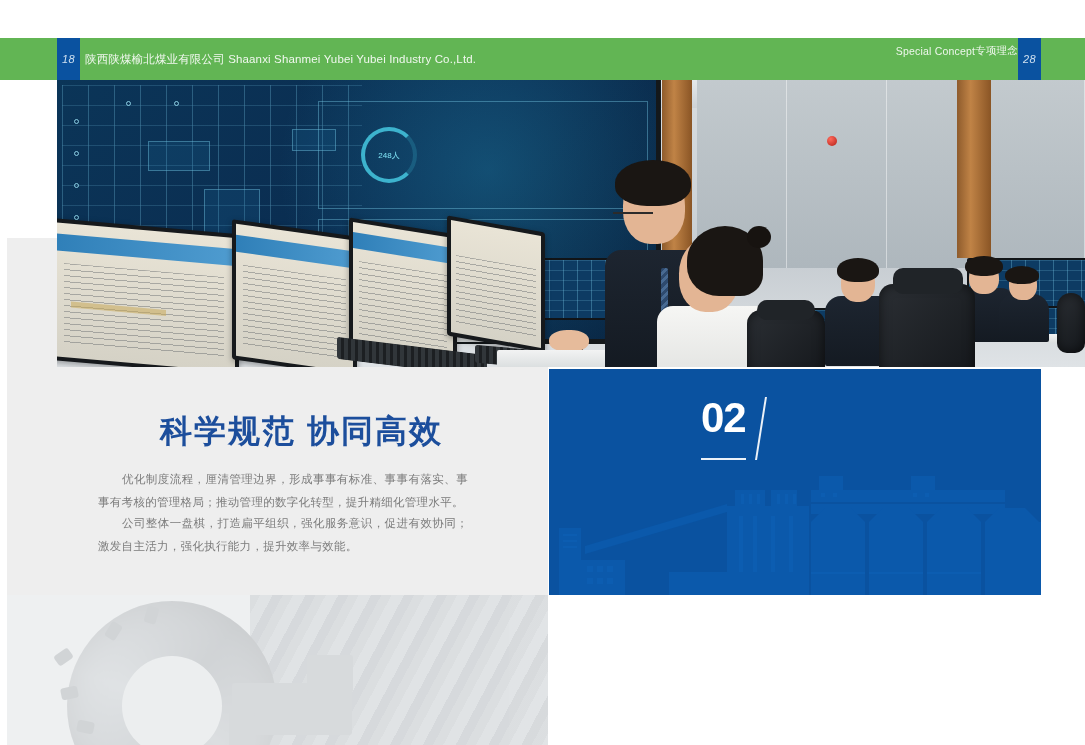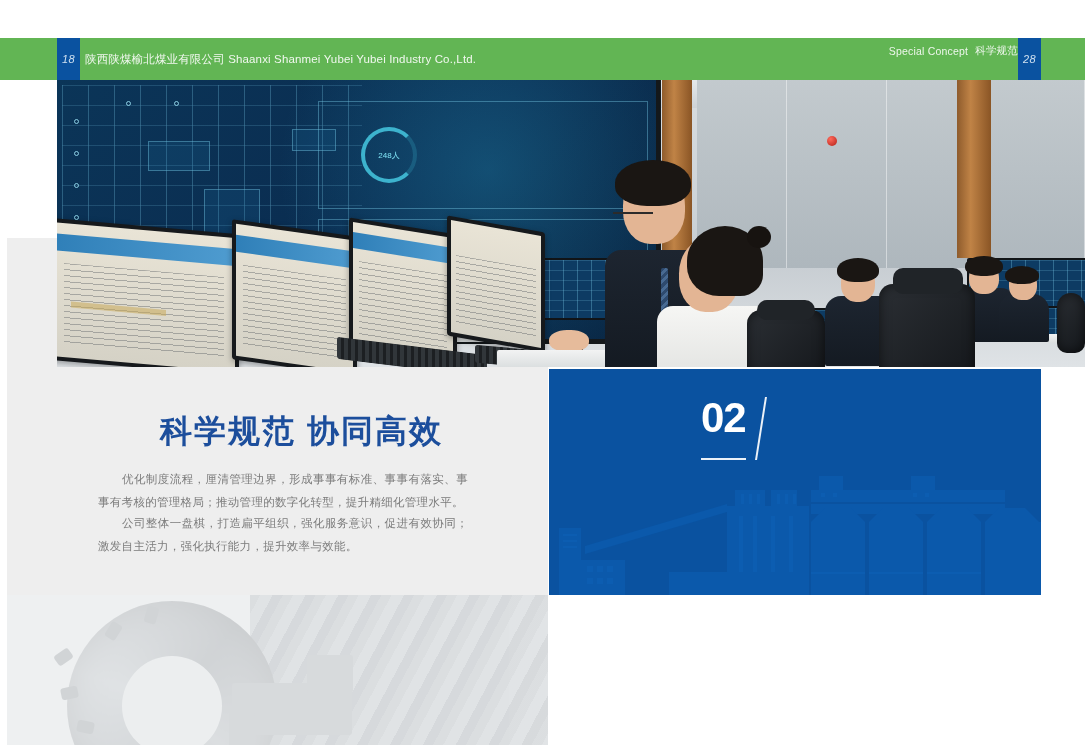--- a/index.html
+++ b/index.html
@@ -20,21 +20,21 @@
   }
   .page-badge.left{ left:57px; }
   .page-badge.right{ left:1018px; }
   .header-company{
     position:absolute; left:85px; top:0; height:42px;
     display:flex; align-items:center;
     color:#f1f8ef; font-size:11.5px; letter-spacing:.15px; white-space:nowrap;
   }
   .header-section{
     position:absolute; right:67px; top:0; height:25px;
-    display:flex; align-items:center; gap:7px;
+    display:flex; align-items:center; 
     color:#eef7ec; font-size:10.5px; letter-spacing:.2px; white-space:nowrap;
   }
 
   
   .hero{
     position:absolute; left:57px; top:78px; width:1028px; height:289px;
     overflow:hidden; z-index:5; background:#8d9aa4;
   }
   .hero-img{ position:absolute; inset:0; }
 
@@ -386,21 +386,21 @@
     </div>
   </div>
 </div>
 
 <div class="header-bar">
   <div class="page-badge left">18</div>
   <div class="page-badge right">28</div>
   <div class="header-company">陕西陕煤榆北煤业有限公司 Shaanxi Shanmei Yubei Yubei Industry Co.,Ltd.</div>
   <div class="header-section">
     <span>Special Concept</span>
-    <span>科学规范</span>
+    <span>专项理念</span>
   </div>
 </div>
 
 <div class="content-title">科学规范  协同高效</div>
 <div class="para p1">优化制度流程，厘清管理边界，形成事事有标准、事事有落实、事事有考核的管理格局；推动管理的数字化转型，提升精细化管理水平。</div>
 <div class="para p2">公司整体一盘棋，打造扁平组织，强化服务意识，促进有效协同；激发自主活力，强化执行能力，提升效率与效能。</div>
 
 <div class="blue-panel">
   <svg class="plant" viewBox="0 0 492 135" preserveAspectRatio="none">
     <g fill="#0b59ab">

